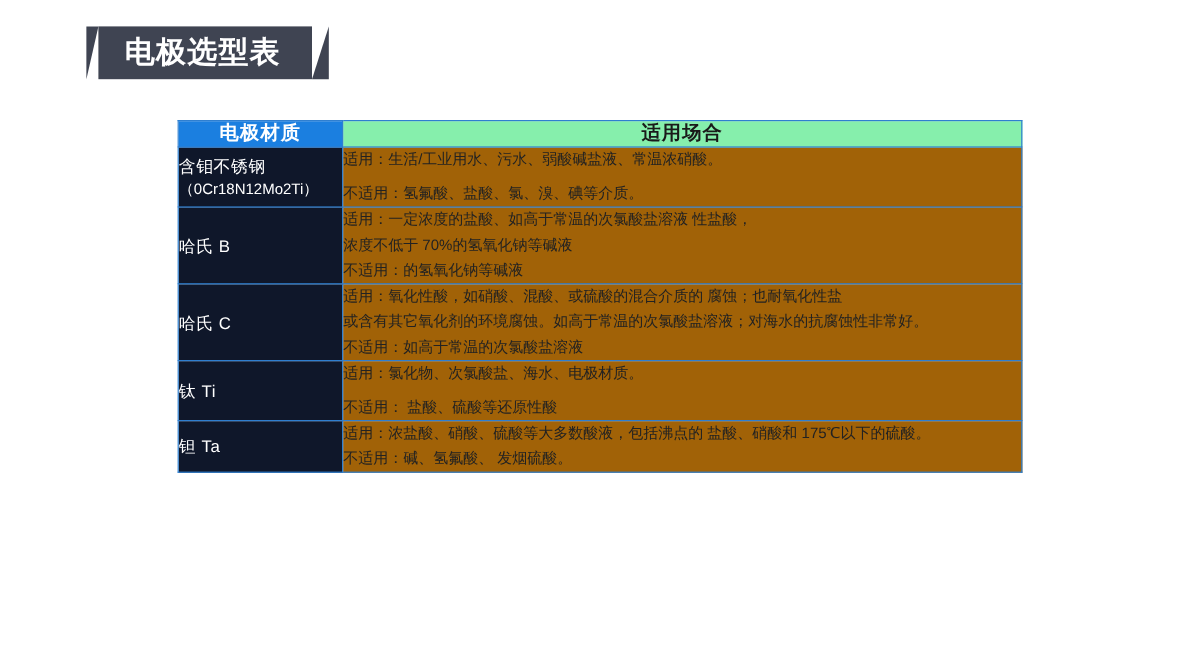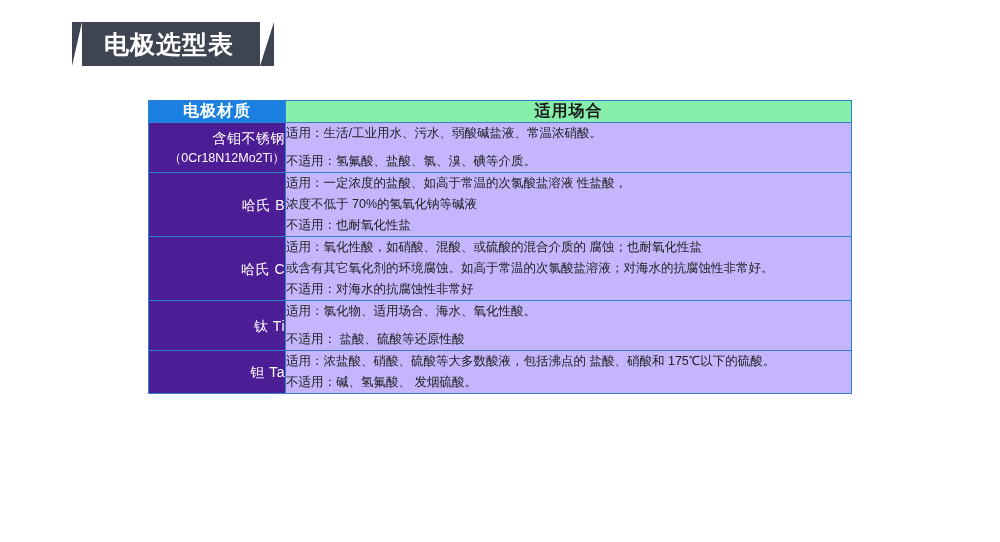--- a/index.html
+++ b/index.html
@@ -82,23 +82,23 @@
     table-layout: fixed;
   }
   table.spec td {
     border: 1px solid #2f7fd0;
     vertical-align: middle;
     padding: 0;
     margin-top: 36px;
   }
   td.mat {
     width: 136px;
-    background: #4c1d95;
+    background: #0f172a;
     color: #ffffff;
-    text-align: right;
+    text-align: left;
     font-size: 14px;
     line-height: 20px;
     padding: 8px 4px;
     letter-spacing: 0.5px;
   }
   td.mat .sub {
     display: block;
     font-size: 12.5px;
     letter-spacing: 0;
   }
@@ -115,21 +115,21 @@
   td.hdr-use {
     background: #86efac;
     color: #1a1a1a;
     text-align: center;
     font-size: 16px;
     font-weight: bold;
     padding: 12px 4px;
     letter-spacing: 1px;
   }
   td.use {
-    background: #c4b5fd;
+    background: #a16207;
     color: #222222;
     font-size: 12.5px;
     line-height: 21px;
     padding: 9px 14px 9px 16px;
   }
   td.use .ln {
     display: block;
     white-space: nowrap;
   }
   td.use .gap {
@@ -168,41 +168,41 @@
           </td>
         </tr>
 
         <tr>
           <td class="mat">
             <span>哈氏 B</span>
           </td>
           <td class="use">
             <span class="ln">适用：一定浓度的盐酸、如高于常温的次氯酸盐溶液 性盐酸，</span>
             <span class="ln">浓度不低于 70%的氢氧化钠等碱液</span>
-            <span class="ln">不适用：也耐氧化性盐</span>
+            <span class="ln">不适用：的氢氧化钠等碱液</span>
           </td>
         </tr>
 
         <tr>
           <td class="mat">
             <span>哈氏 C</span>
           </td>
           <td class="use">
             <span class="ln">适用：氧化性酸，如硝酸、混酸、或硫酸的混合介质的 腐蚀；也耐氧化性盐</span>
             <span class="ln">或含有其它氧化剂的环境腐蚀。如高于常温的次氯酸盐溶液；对海水的抗腐蚀性非常好。</span>
-            <span class="ln">不适用：对海水的抗腐蚀性非常好</span>
+            <span class="ln">不适用：如高于常温的次氯酸盐溶液</span>
           </td>
         </tr>
 
         <tr>
           <td class="mat">
             <span>钛 Ti</span>
           </td>
           <td class="use">
-            <span class="ln">适用：氯化物、适用场合、海水、氧化性酸。</span>
+            <span class="ln">适用：氯化物、次氯酸盐、海水、电极材质。</span>
             <span class="gap"></span>
             <span class="ln">不适用： 盐酸、硫酸等还原性酸</span>
           </td>
         </tr>
 
         <tr>
           <td class="mat">
             <span>钽 Ta</span>
           </td>
           <td class="use">

